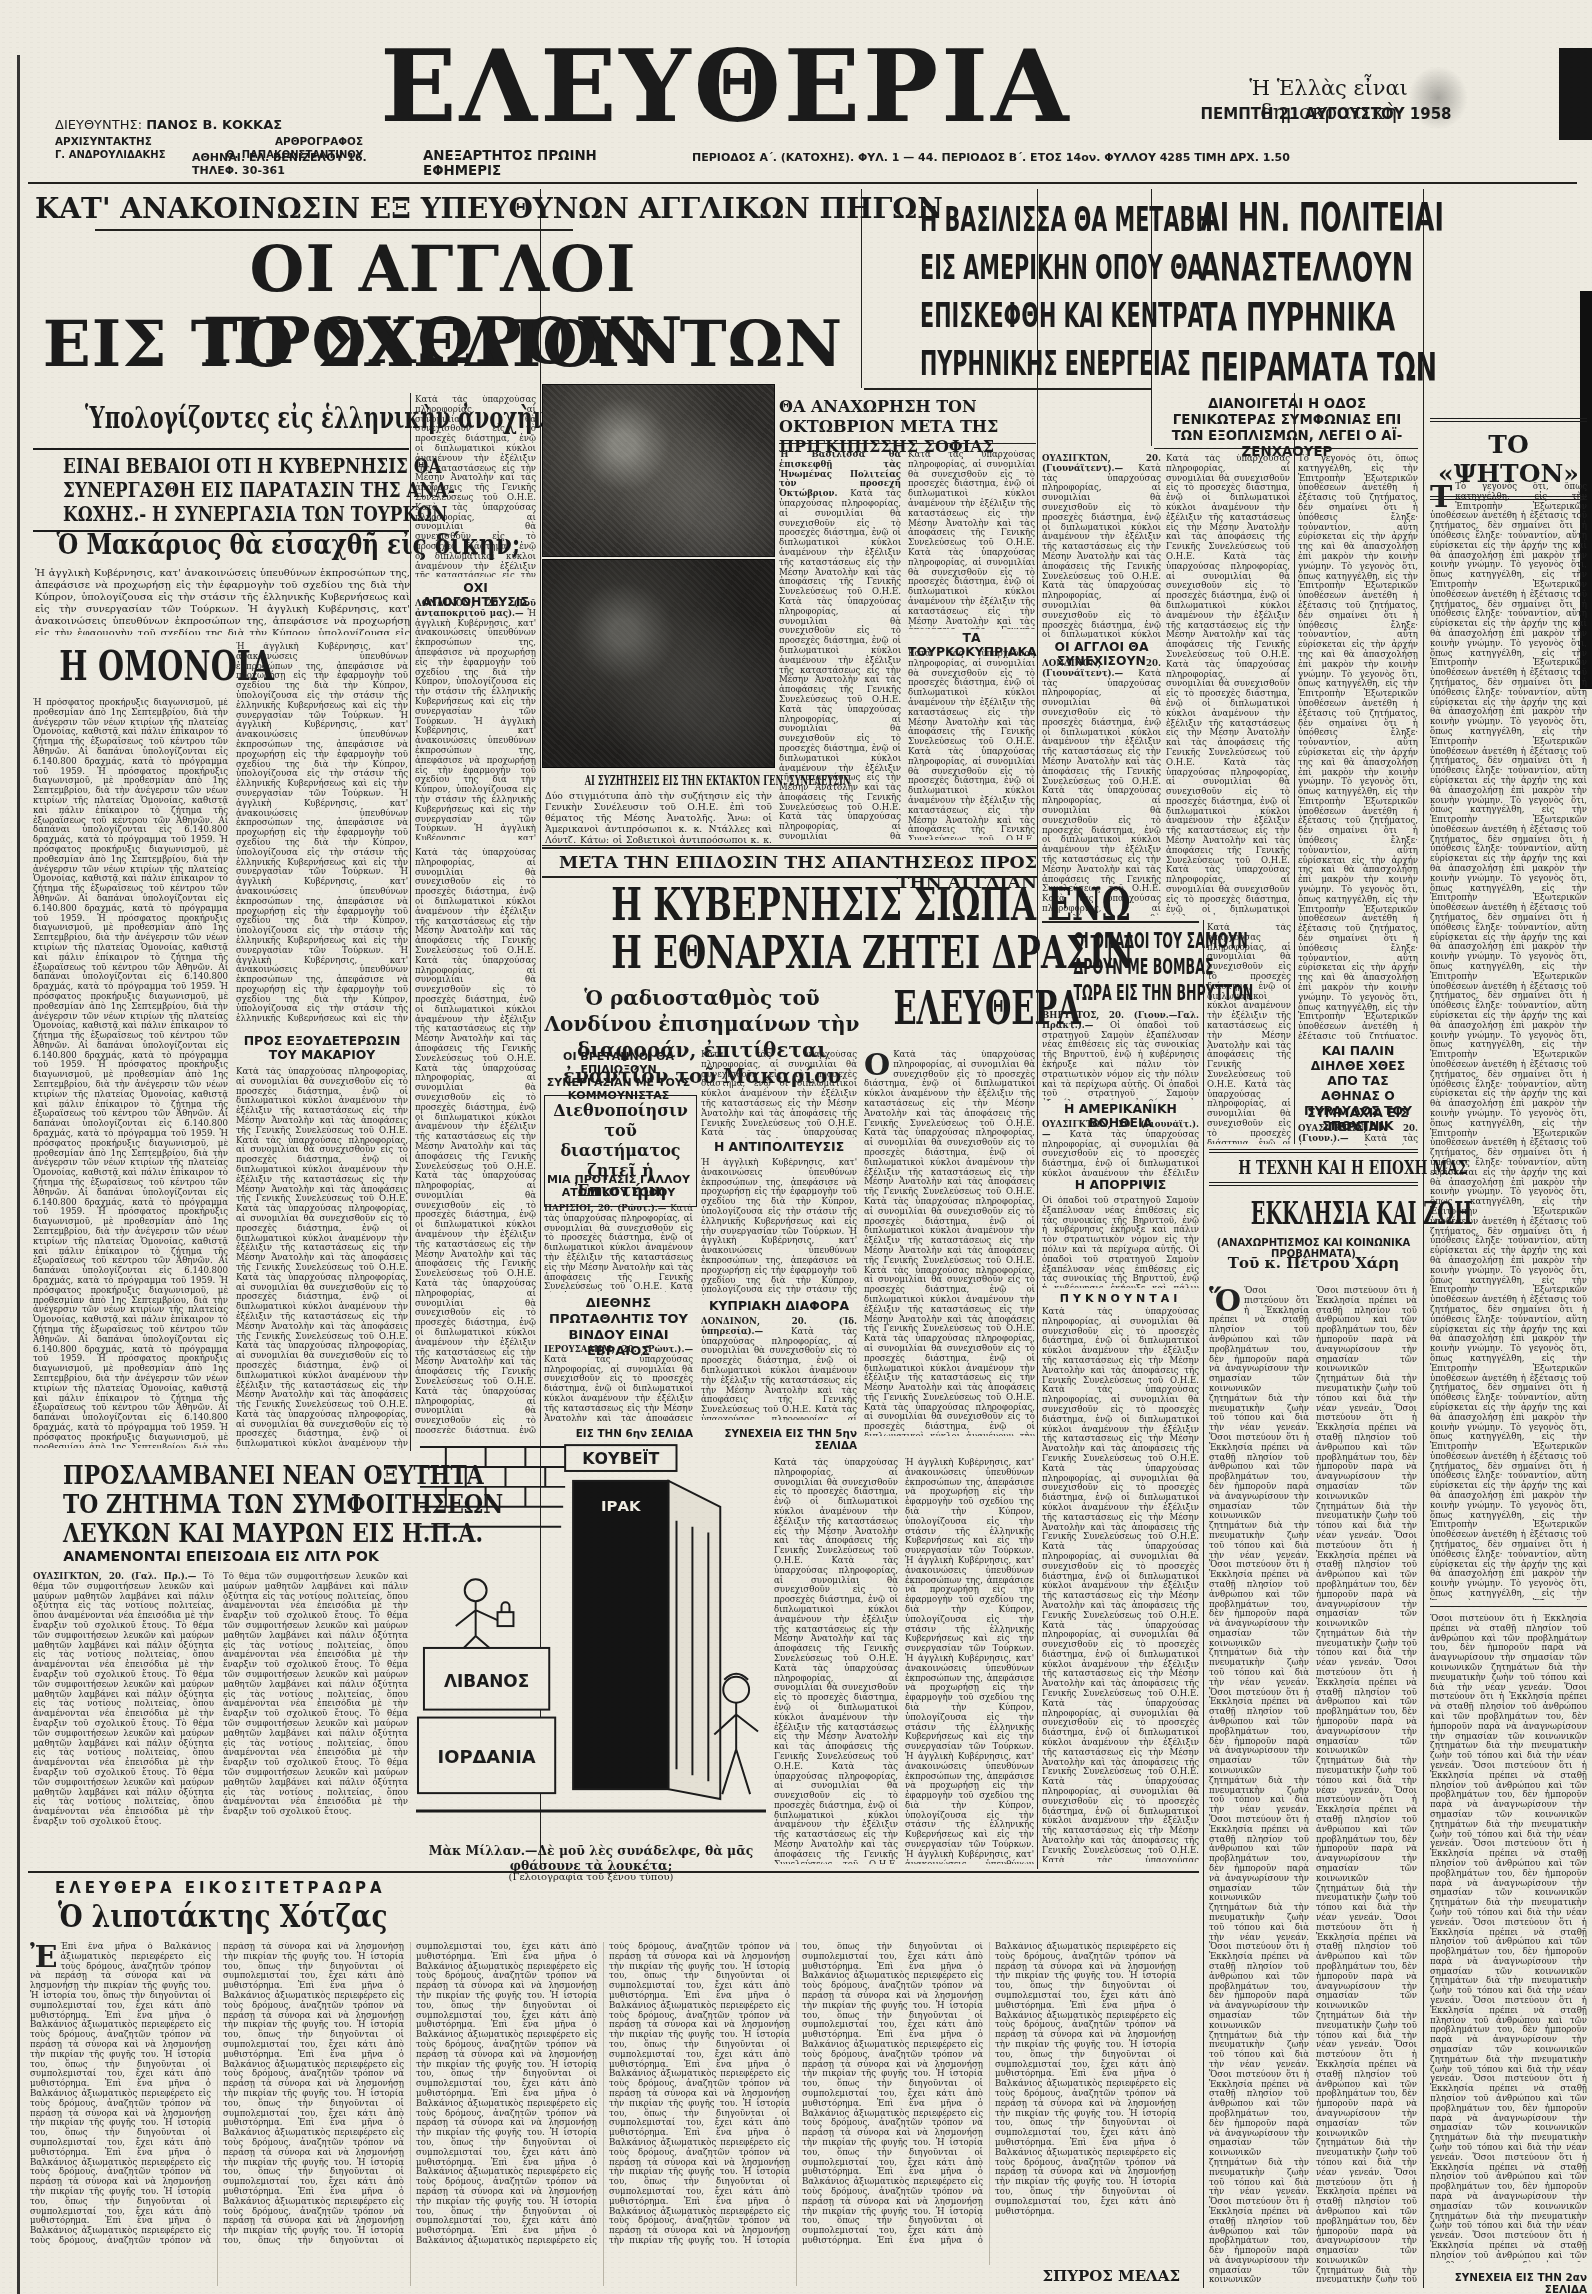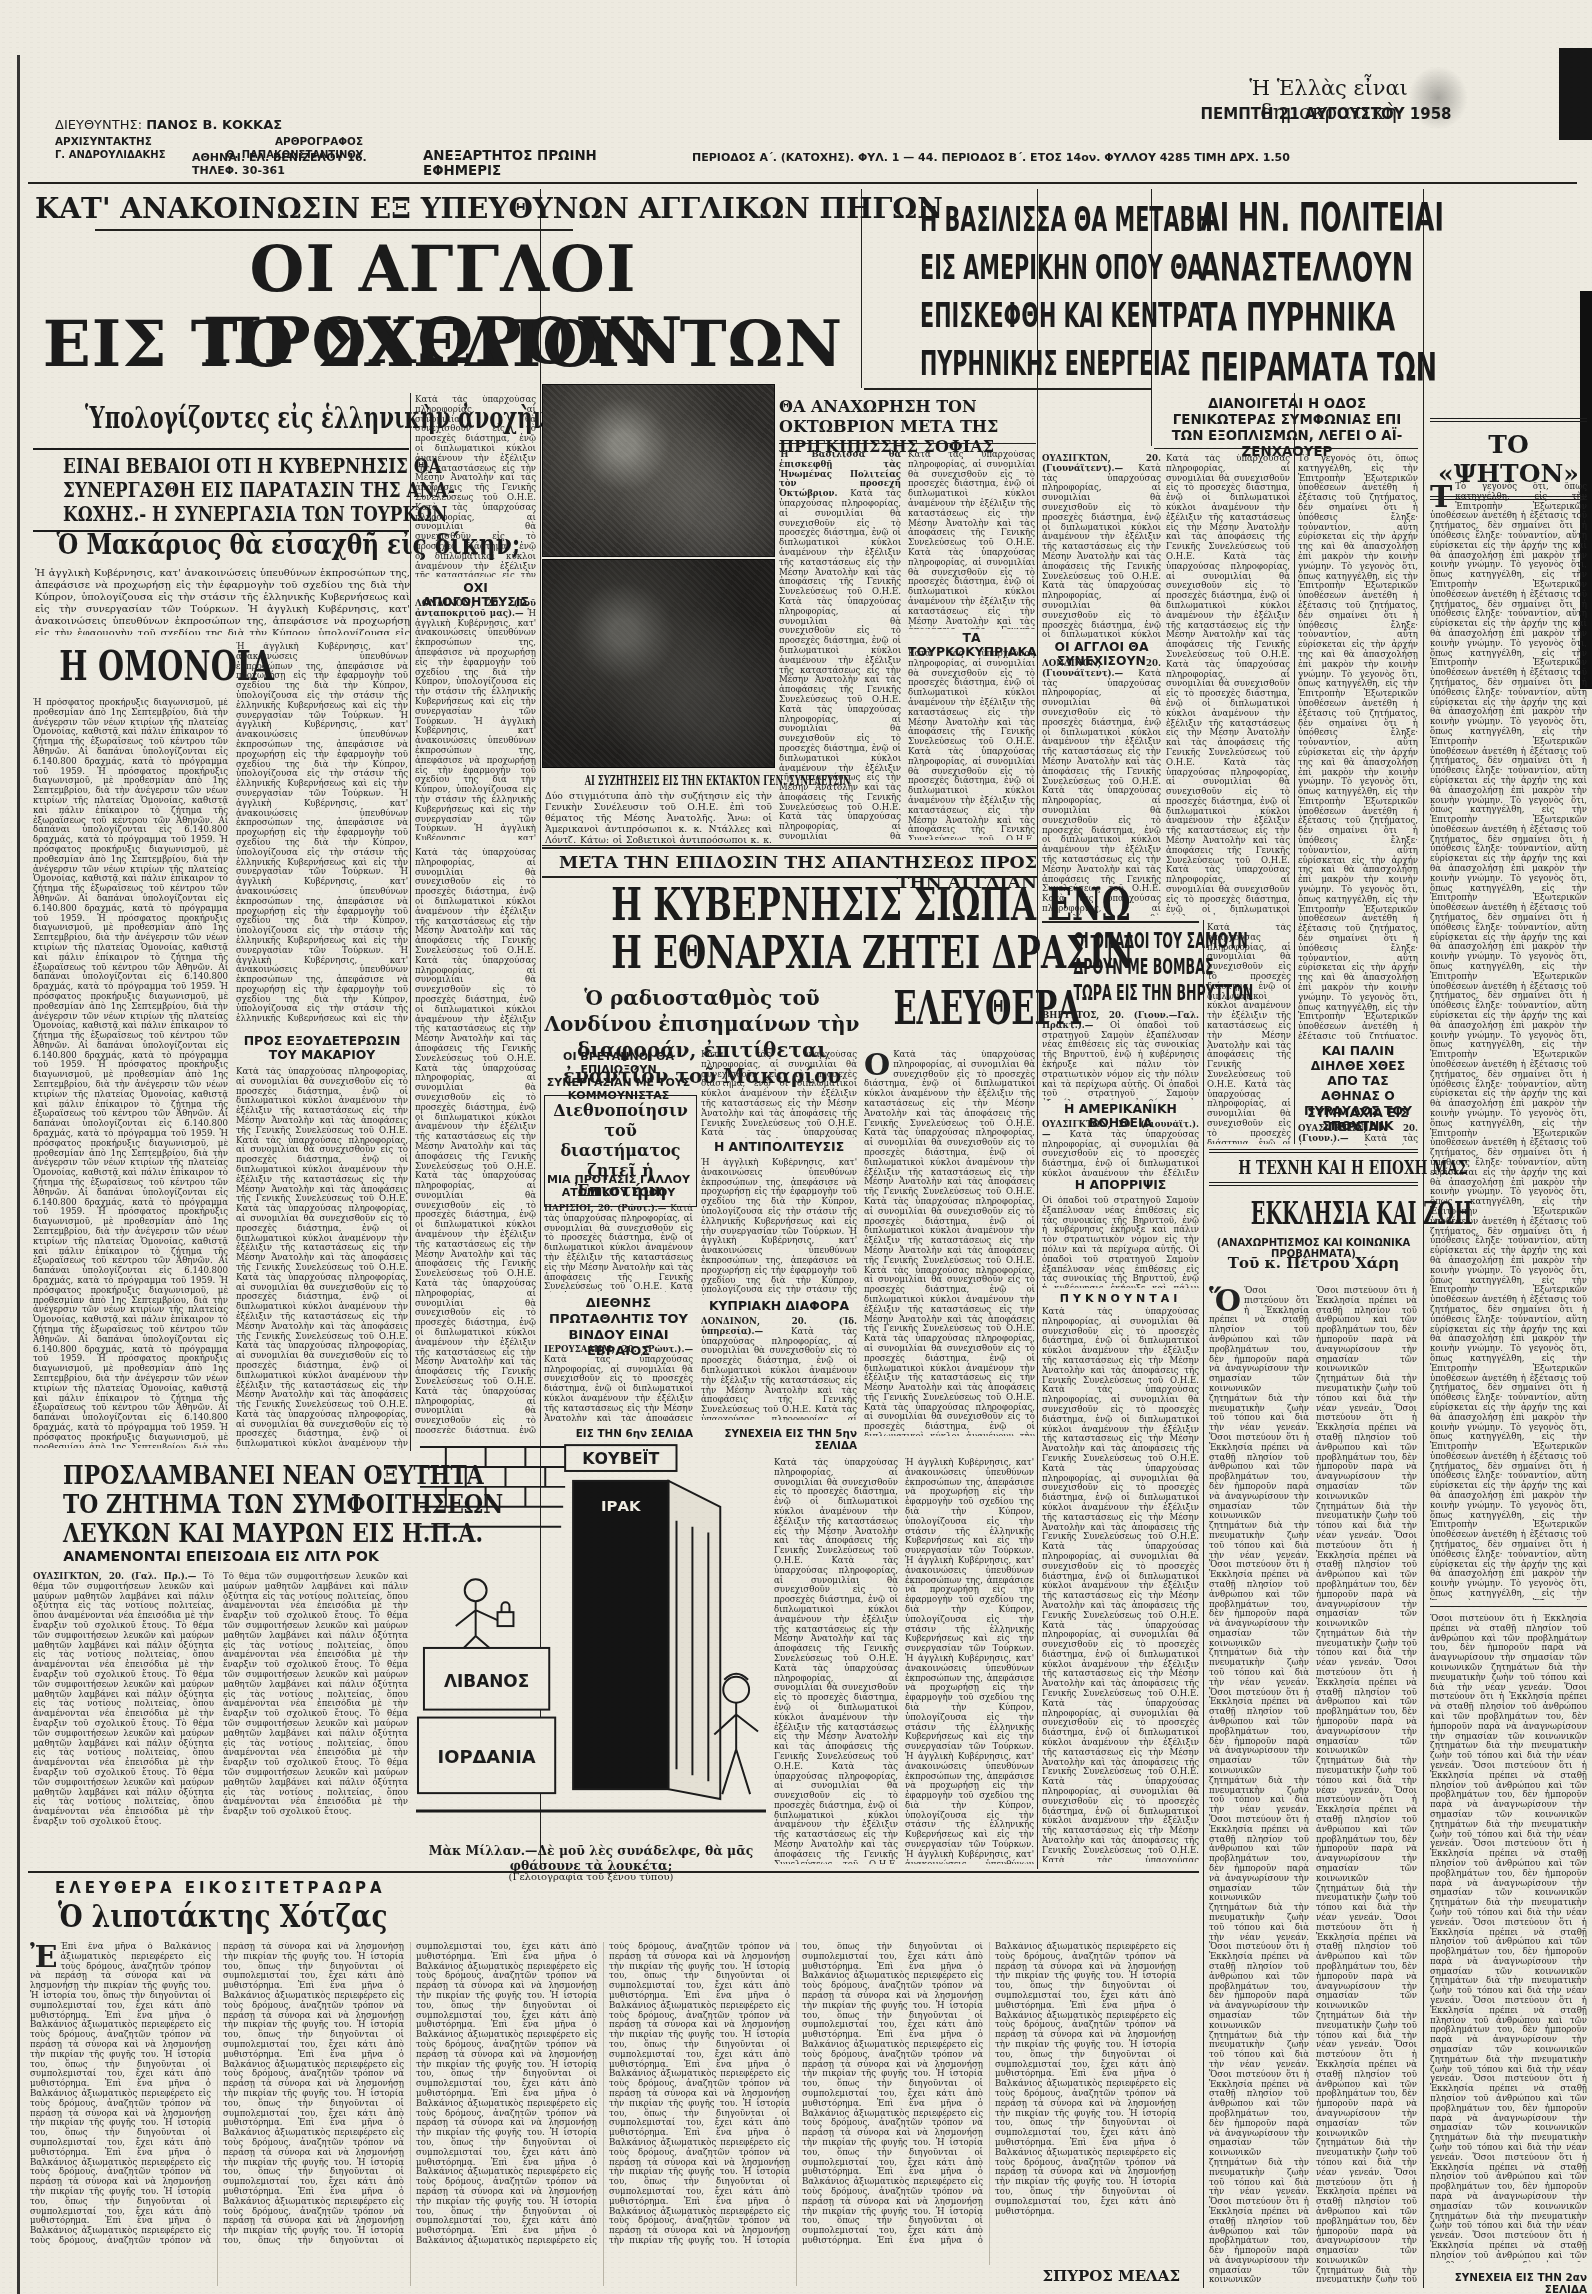--- a/index.html
+++ b/index.html
@@ -46,20 +46,23 @@
     <div style="display:flex;justify-content:space-between;font-size:10.4px;font-weight:bold;margin-top:3px;">
       <span>ΑΡΧΙΣΥΝΤΑΚΤΗΣ</span>
       <span>ΑΡΘΡΟΓΡΑΦΟΣ</span>
     </div>
     <div style="display:flex;justify-content:space-between;font-size:10px;font-weight:bold;margin-top:2px;">
       <span>Γ. ΑΝΔΡΟΥΛΙΔΑΚΗΣ</span>
       <span>Θ. ΠΑΠΑΚΩΝΣΤΑΝΤΙΝΟΥ</span>
     </div>
   </div>
 
+  <div class="abs" style="left:353px;top:36px;width:746px;text-align:center;font-weight:bold;font-size:100px;line-height:100px;letter-spacing:3px;">
+    <span>ΕΛΕΥΘΕΡΙΑ</span>
+  </div>
 
   <div class="abs" style="left:1194px;top:76px;width:269px;text-align:center;font-size:21px;">
     <span>Ἡ Ἑλλὰς εἶναι δημοκρατικὴ</span>
   </div>
   <div class="abs sans" style="left:1189px;top:105px;width:274px;text-align:center;font-size:15px;font-weight:bold;">
     <span>ΠΕΜΠΤΗ 21 ΑΥΓΟΥΣΤΟΥ 1958</span>
   </div>
 
   <div class="abs sans" style="left:192px;top:151px;width:219px;font-size:11px;font-weight:bold;">
     <span>ΑΘΗΝΑΙ. ΕΛ. ΒΕΝΙΖΕΛΟΥ 16. ΤΗΛΕΦ. 30-361</span>

